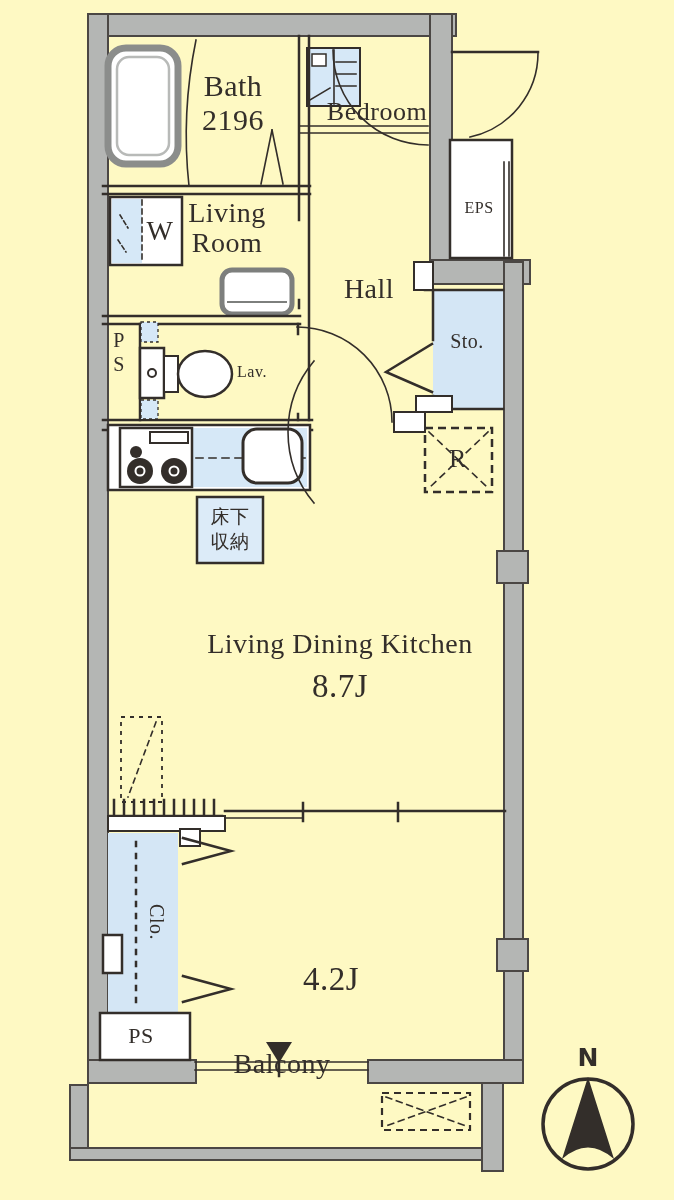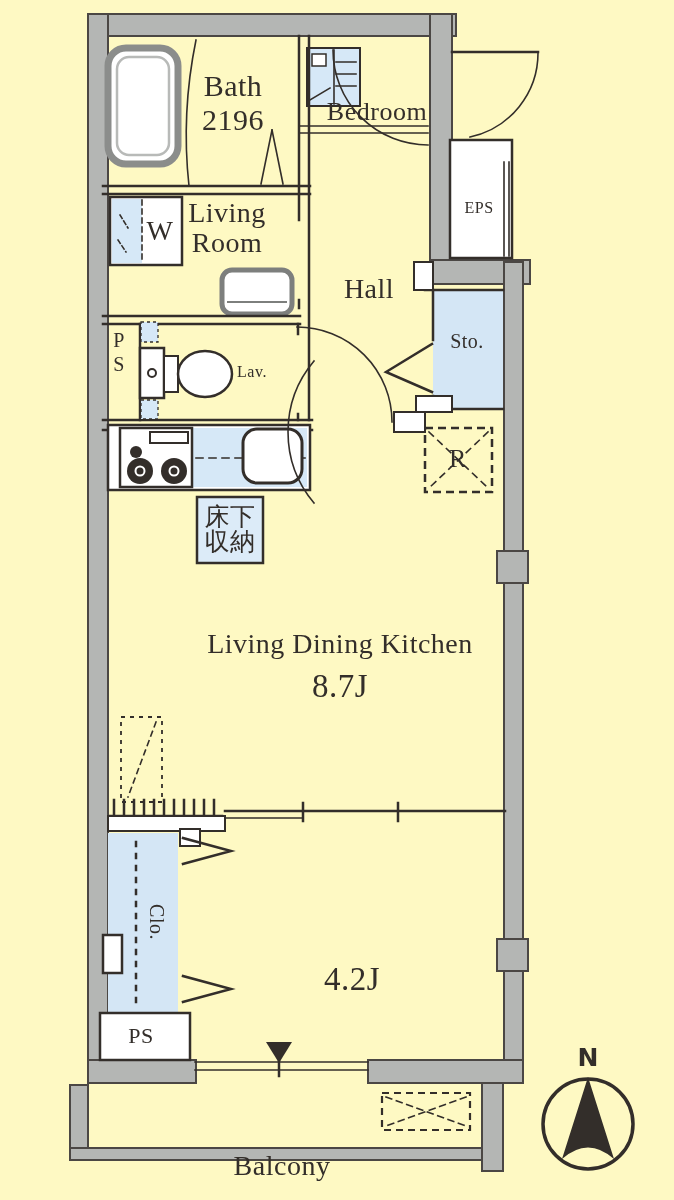--- a/index.html
+++ b/index.html
@@ -25,21 +25,21 @@
     position:absolute;
     transform:translate(-50%,-50%);
     white-space:nowrap;
     text-align:center;
     letter-spacing:.5px;
     line-height:1.12;
     color:var(--text);
   }
   .s30{font-size:30px;} .s28{font-size:28px;} .s26{font-size:26px;}
   .s24{font-size:16px;} .s22{font-size:22px;} .s20{font-size:20px;}
-  .s33{font-size:33px;} .s19{font-size:25px;}
+  .s33{font-size:33px;} .s19{font-size:19px;}
   .rot90{transform:translate(-50%,-50%) rotate(90deg);}
   .north{
     font-family:"DejaVu Sans","Liberation Sans",sans-serif;
     font-weight:700;font-size:25px;letter-spacing:0;
   }
   .wall{fill:var(--wall_fill);stroke:var(--wall_stroke);stroke-width:2;}
   .ln{stroke:var(--line);fill:none;stroke-width:2.5;stroke-linecap:square;}
   .thin{stroke-width:1.6;}
   .white{fill:#ffffff;}
   .blue{fill:var(--floor_blue);}
@@ -228,18 +228,18 @@
 <div class="lbl s20" style="left:119px;top:364px;">S</div>
 <div class="lbl s24" style="left:252px;top:372px;">Lav.</div>
 <div class="lbl s20" style="left:467px;top:341px;">Sto.</div>
 <div class="lbl s28" style="left:160px;top:231px;">W</div>
 <div class="lbl s26" style="left:458px;top:459px;">R</div>
 <div class="lbl s19" style="left:230px;top:517px;">床下</div>
 <div class="lbl s19" style="left:230px;top:542px;">収納</div>
 <div class="lbl s28" style="left:340px;top:644px;">Living Dining Kitchen</div>
 <div class="lbl s33" style="left:340px;top:686px;">8.7J</div>
 <div class="lbl s20 rot90" style="left:157px;top:922px;">Clo.</div>
-<div class="lbl s33" style="left:352px;top:979px;font-family:Liberation Serif, serif;">4.2J</div>
+<div class="lbl s33" style="left:331px;top:979px;font-family:Liberation Serif, serif;">4.2J</div>
 <div class="lbl s22" style="left:141px;top:1036px;">PS</div>
-<div class="lbl s28" style="left:282px;top:1166px;">Balcony</div>
+<div class="lbl s28" style="left:282px;top:1064px;">Balcony</div>
 <div class="lbl north" style="left:588px;top:1058px;">N</div>
 
 </div>
 
 </body></html>

